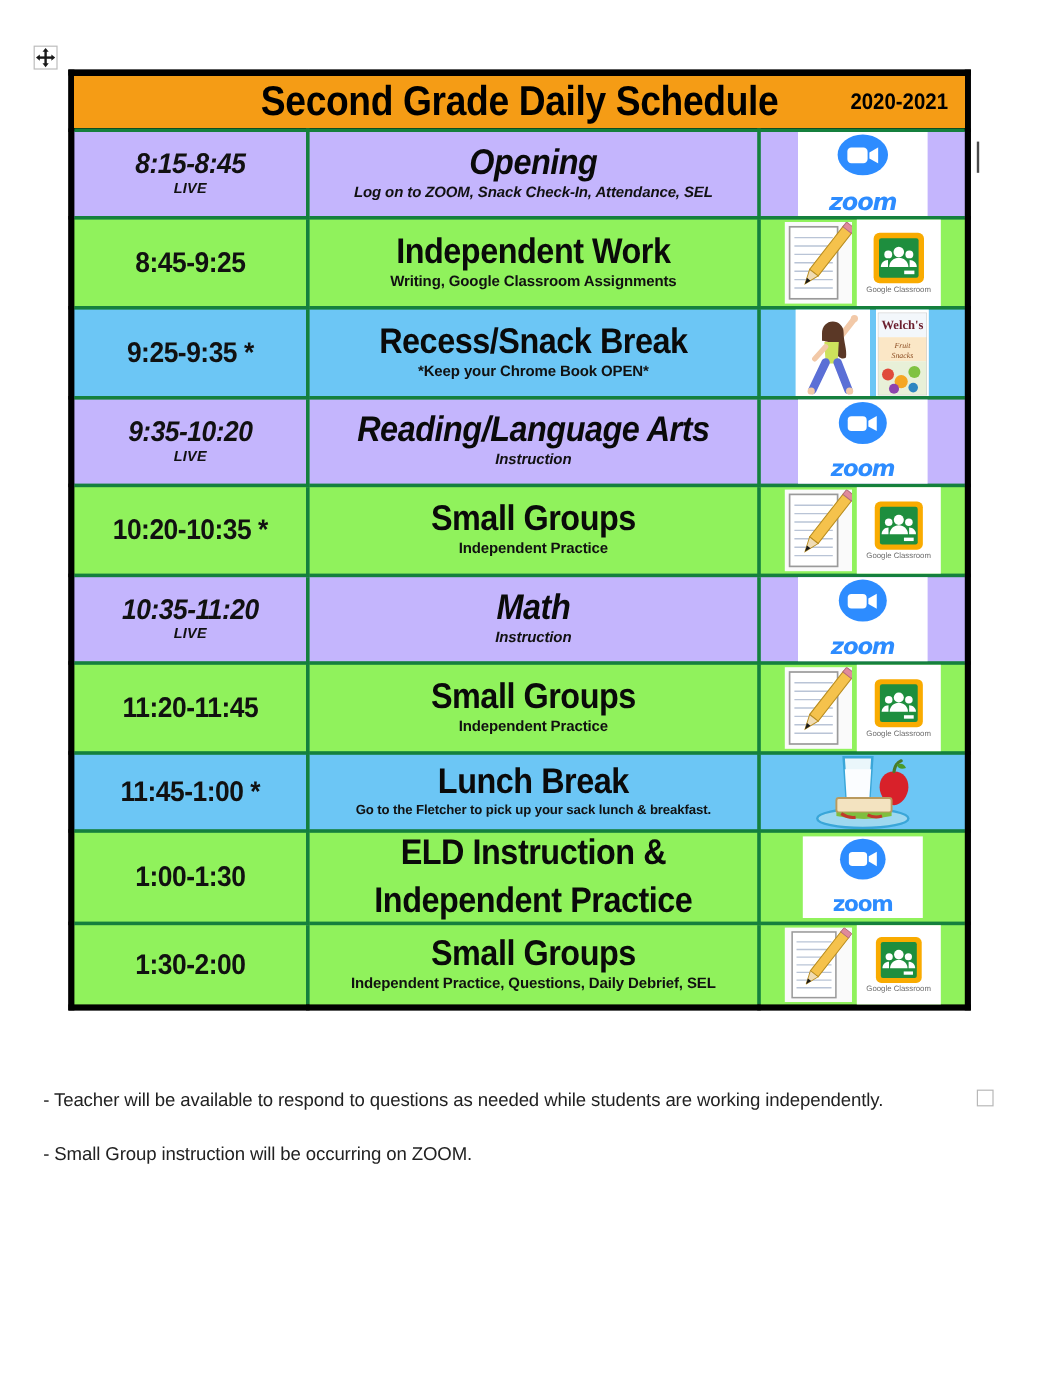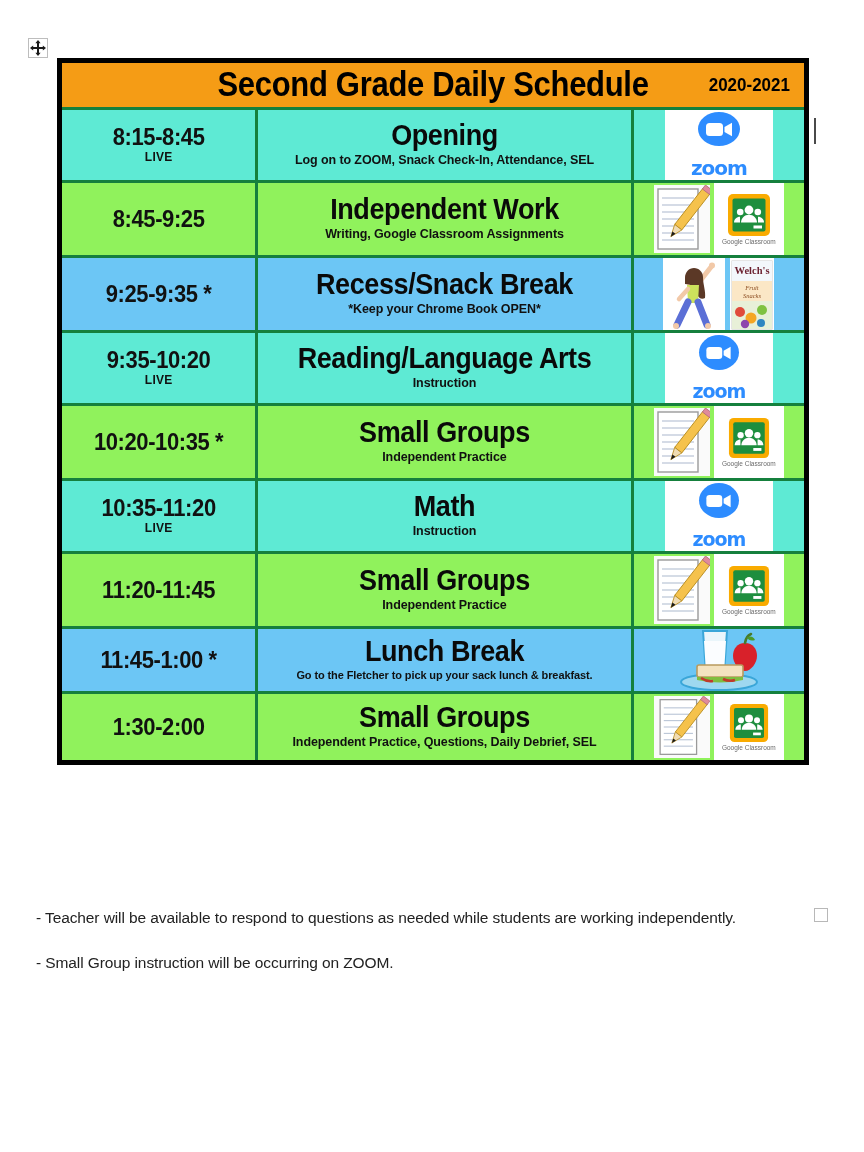--- a/index.html
+++ b/index.html
@@ -95,21 +95,21 @@
     white-space: nowrap;
     transform: scaleY(1.1);
   }
 
   
   .col-time   { width: 196px; text-align: center; }
   .col-desc   { width: 376px; text-align: center; }
   .col-icon   { width: 172px; text-align: center; }
 
   
-  .c-yellow { background: #5eead4; }
+  .c-yellow { background: #c4b5fd; font-style: italic; }
   .c-green  { background: #90f25c; }
   .c-blue   { background: #6cc6f5; }
 
   .time-main {
     font-size: 22px;
     font-weight: bold;
     color: #111111;
     letter-spacing: -0.4px;
     line-height: 1.12;
     transform: scaleY(1.08);
@@ -573,20 +573,42 @@
 
             <rect x="32" y="36" width="46" height="12" rx="2" fill="#f3e3c0" stroke="#b99a5e" stroke-width="1.6"></rect>
             <path d="M32 48 h46 v3 q-23 5 -46 0z" fill="#7fbe3f"></path>
             <path d="M36 49 q6 4 12 3" stroke="#c0392b" stroke-width="2.6" fill="none"></path>
             <path d="M58 50 q6 3 12 1" stroke="#c0392b" stroke-width="2.6" fill="none"></path>
           </svg>
         </div>
       </td>
     </tr>
 
+    <tr>
+      <td class="col-time c-green cell-pad">
+        <div class="time-main">1:00-1:30</div>
+      </td>
+      <td class="col-desc c-green cell-pad" style="height:74px;">
+        <div class="desc-main" style="margin-bottom:10px;">ELD Instruction &amp;</div>
+        <div class="desc-main">Independent Practice</div>
+      </td>
+      <td class="col-icon c-green">
+        <div class="icon-stack">
+          <div class="zoom-tile" style="width:88px;height:64px;">
+            <div class="zoom-circle" style="width:38px;height:38px;">
+              <svg width="24" height="13.5" viewBox="0 0 26 15">
+                <rect x="0" y="1" width="17" height="13" rx="3.5" fill="#ffffff"></rect>
+                <polygon points="18.5,5 26,0.8 26,14.2 18.5,10" fill="#ffffff"></polygon>
+              </svg>
+            </div>
+            <div class="zoom-word" style="font-size:18px;">zoom</div>
+          </div>
+        </div>
+      </td>
+    </tr>
 
     <tr>
       <td class="col-time c-green cell-pad">
         <div class="time-main">1:30-2:00</div>
       </td>
       <td class="col-desc c-green cell-pad">
         <div class="desc-main">Small Groups</div>
         <div class="desc-sub">Independent Practice, Questions, Daily Debrief, SEL</div>
       </td>
       <td class="col-icon c-green">

